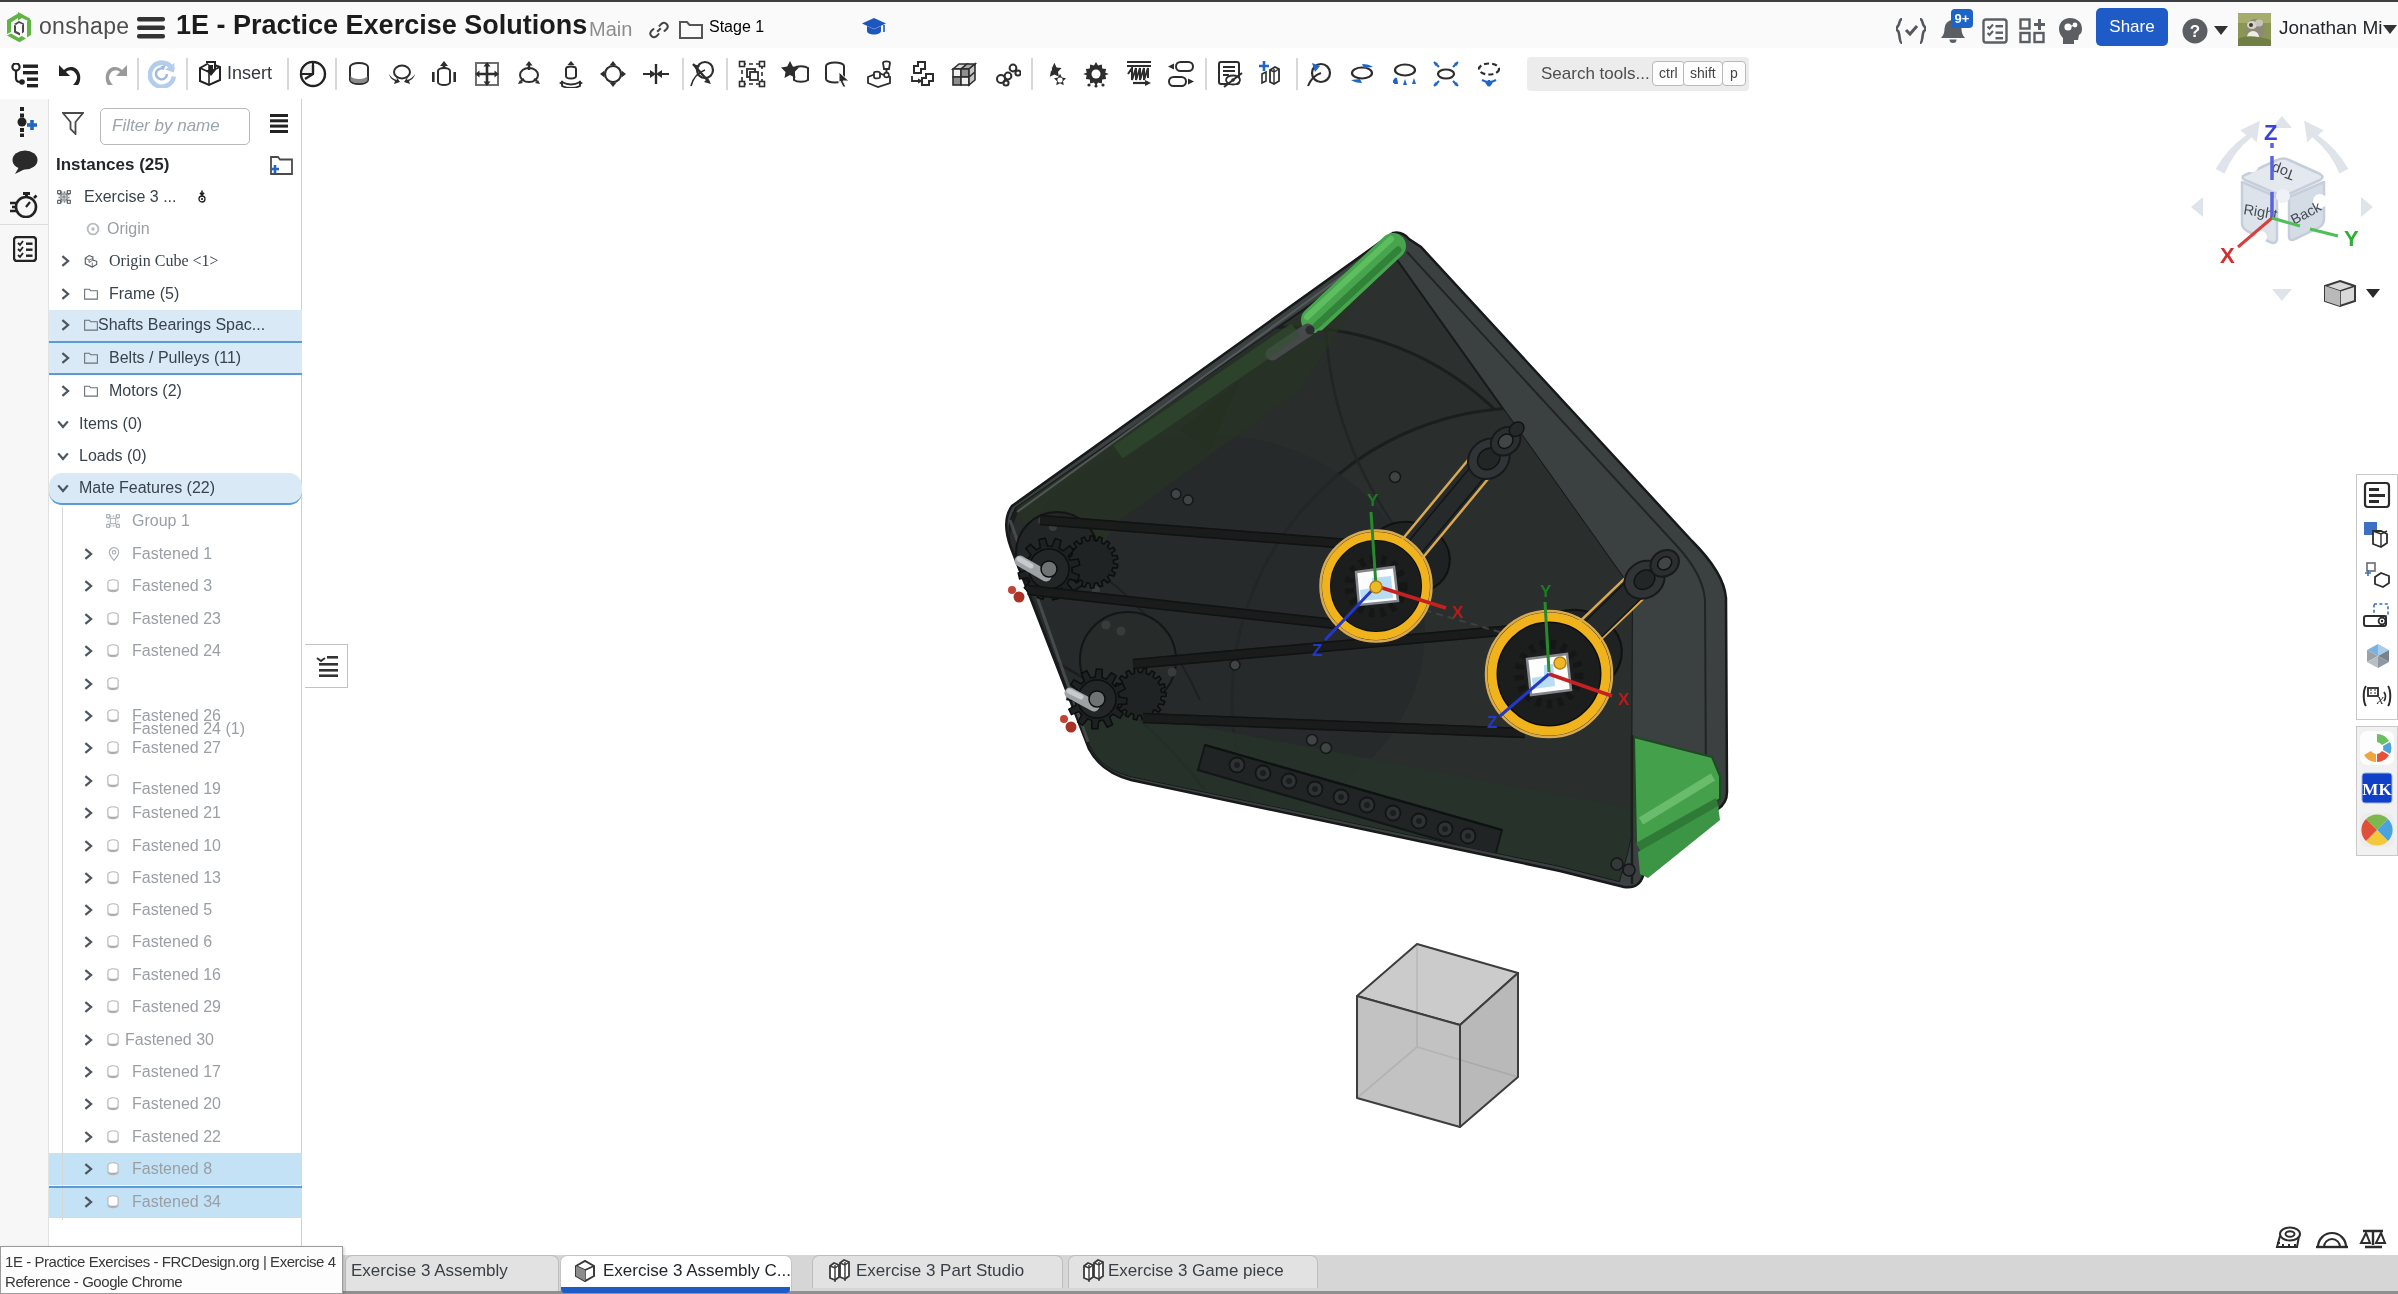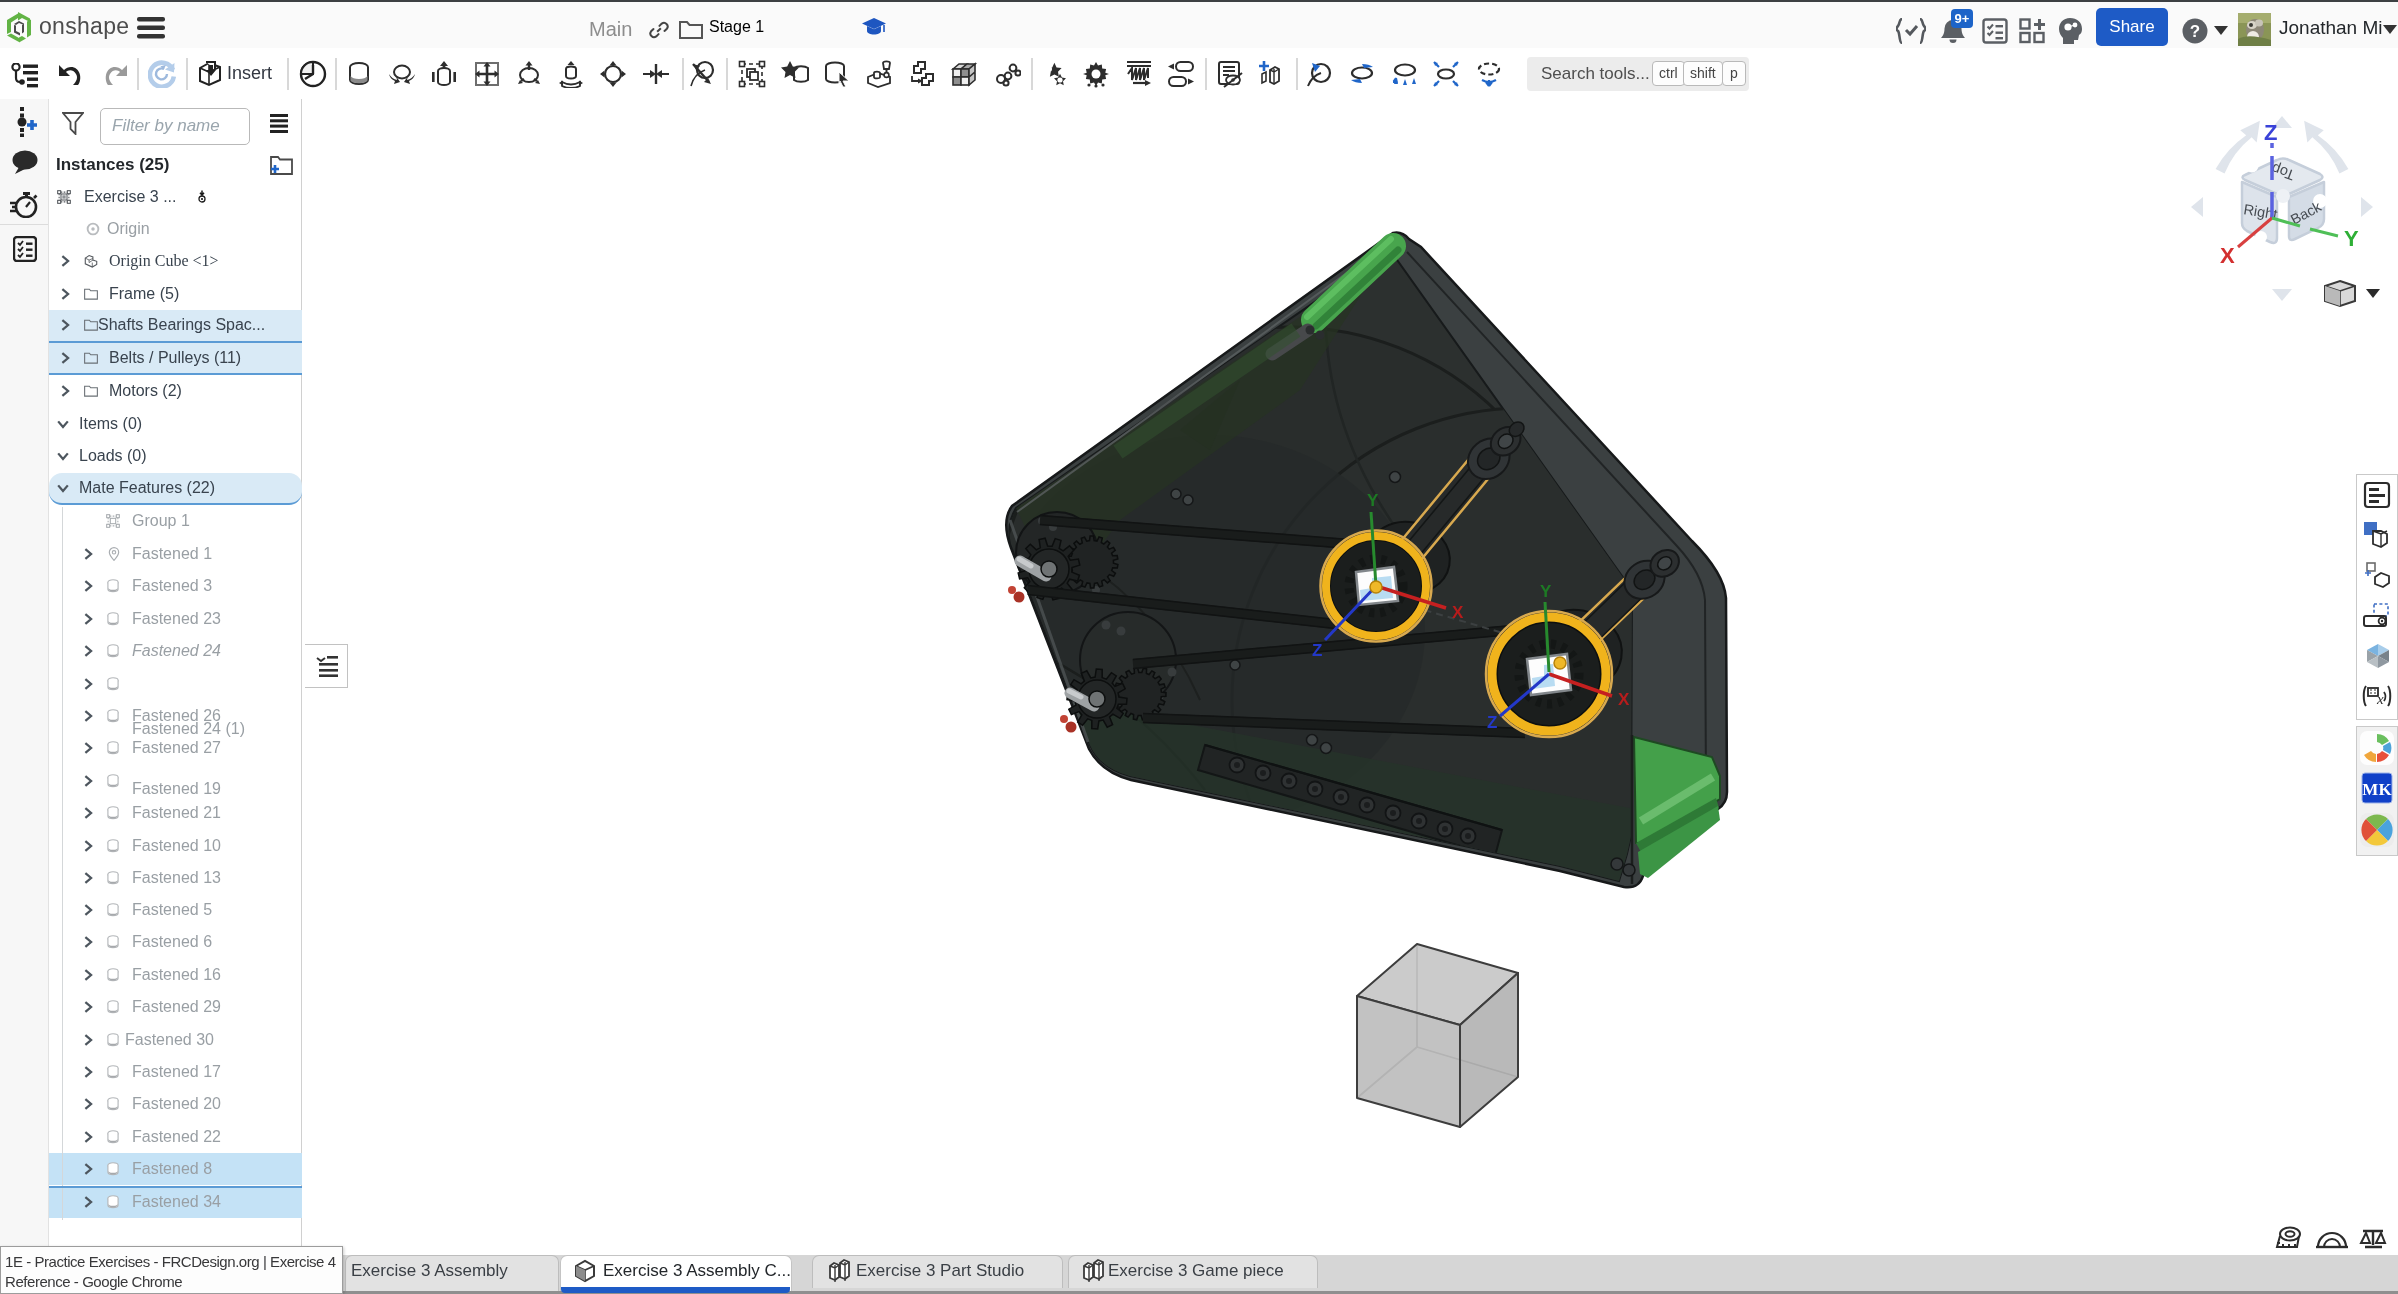--- a/index.html
+++ b/index.html
@@ -37,20 +37,21 @@
     <path d="M8 12 L13 9 L18 11.5 L18 13 L13 11 L10 13 Z" fill="#4a4a4a"></path>
     <path d="M18 12 L18 20 L16 21.5 L16 13 Z" fill="#4a4a4a"></path>
     <path d="M8 13 L8 20.5 L14 23.5 L14 21 L10 19 L10 13.5 Z" fill="#4a4a4a"></path>
   </svg>
   <div class="abs" style="left:39px;top:11px;font-size:23px;color:#4d4d4d;letter-spacing:0.3px">onshape</div>
   <svg class="abs" style="left:137px;top:15px" width="28" height="22" viewBox="0 0 28 22">
     <rect x="0" y="0" width="28" height="4.5" rx="2" fill="#333"></rect>
     <rect x="0" y="8.5" width="28" height="4.5" rx="2" fill="#333"></rect>
     <rect x="0" y="17" width="28" height="4.5" rx="2" fill="#333"></rect>
   </svg>
+  <div class="abs" style="left:176px;top:8px;font-size:27px;font-weight:bold;color:#1c1c1c">1E - Practice Exercise Solutions</div>
   <div class="abs" style="left:589px;top:16px;font-size:20px;color:#8d8d8d">Main</div>
   <svg class="abs" style="left:648px;top:17px" width="22" height="22" viewBox="0 0 24 24">
     <path d="M10 14 L14 10" stroke="#444" stroke-width="2.2" fill="none"></path>
     <path d="M12.5 7.5 L15 5 a4 4 0 0 1 5.6 5.6 L18 13" stroke="#444" stroke-width="2.2" fill="none" stroke-linecap="round"></path>
     <path d="M11.5 16.5 L9 19 a4 4 0 0 1 -5.6 -5.6 L6 11" stroke="#444" stroke-width="2.2" fill="none" stroke-linecap="round"></path>
   </svg>
   <svg class="abs" style="left:679px;top:16px" width="24" height="22" viewBox="0 0 24 22">
     <path d="M1 4 h7 l2.5 3 H23 V20 H1 Z" fill="none" stroke="#555" stroke-width="2"></path>
   </svg>
   <div class="abs" style="left:709px;top:16px;font-size:16px;color:#000000">Stage 1</div>
@@ -546,21 +547,21 @@
       </span>
       <span style="left: 57px; position: absolute; top: 50%; transform: translateY(-50%); height: 24px;">
         <svg class="chev" width="21" height="22" viewBox="0 0 21 22">
           <ellipse cx="10.5" cy="5" rx="8" ry="3.8" fill="#fff" stroke="#b4b7ba" stroke-width="1.8"></ellipse>
           <path d="M2.5 5 V16 a8 3.8 0 0 0 16 0 V5" fill="#fff" stroke="#b4b7ba" stroke-width="1.8"></path>
           <path d="M3.3 14 a7.3 3.6 0 0 0 14.4 0 v2.6 a7.3 3.4 0 0 1-14.4 0 Z" fill="#a6a9ac"></path>
         </svg>
       </span>
       <span class="rtext rgrey" style="left: 83px; position: absolute;">Fastened 23</span>
     </div>
-    <div class="row" style="top: 536.1px; font-style: italic;">
+    <div class="row" style="top: 536.1px;">
       <span style="left: 32px; position: absolute; top: 50%; transform: translateY(-50%); height: 24px;">
         <svg class="chev" width="15" height="15" viewBox="0 0 16 16">
           <path d="M5 2.5 L11.5 8 L5 13.5" fill="none" stroke="#4d565e" stroke-width="2.6"></path>
         </svg>
       </span>
       <span style="left: 57px; position: absolute; top: 50%; transform: translateY(-50%); height: 24px;">
         <svg class="chev" width="21" height="22" viewBox="0 0 21 22">
           <ellipse cx="10.5" cy="5" rx="8" ry="3.8" fill="#fff" stroke="#b4b7ba" stroke-width="1.8"></ellipse>
           <path d="M2.5 5 V16 a8 3.8 0 0 0 16 0 V5" fill="#fff" stroke="#b4b7ba" stroke-width="1.8"></path>
           <path d="M3.3 14 a7.3 3.6 0 0 0 14.4 0 v2.6 a7.3 3.4 0 0 1-14.4 0 Z" fill="#a6a9ac"></path>

